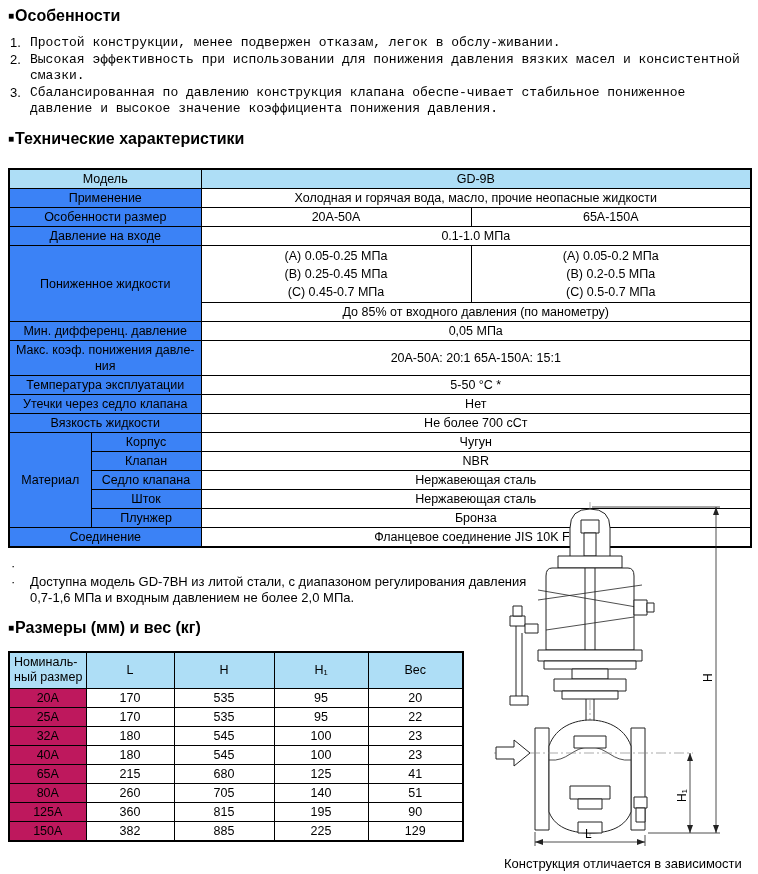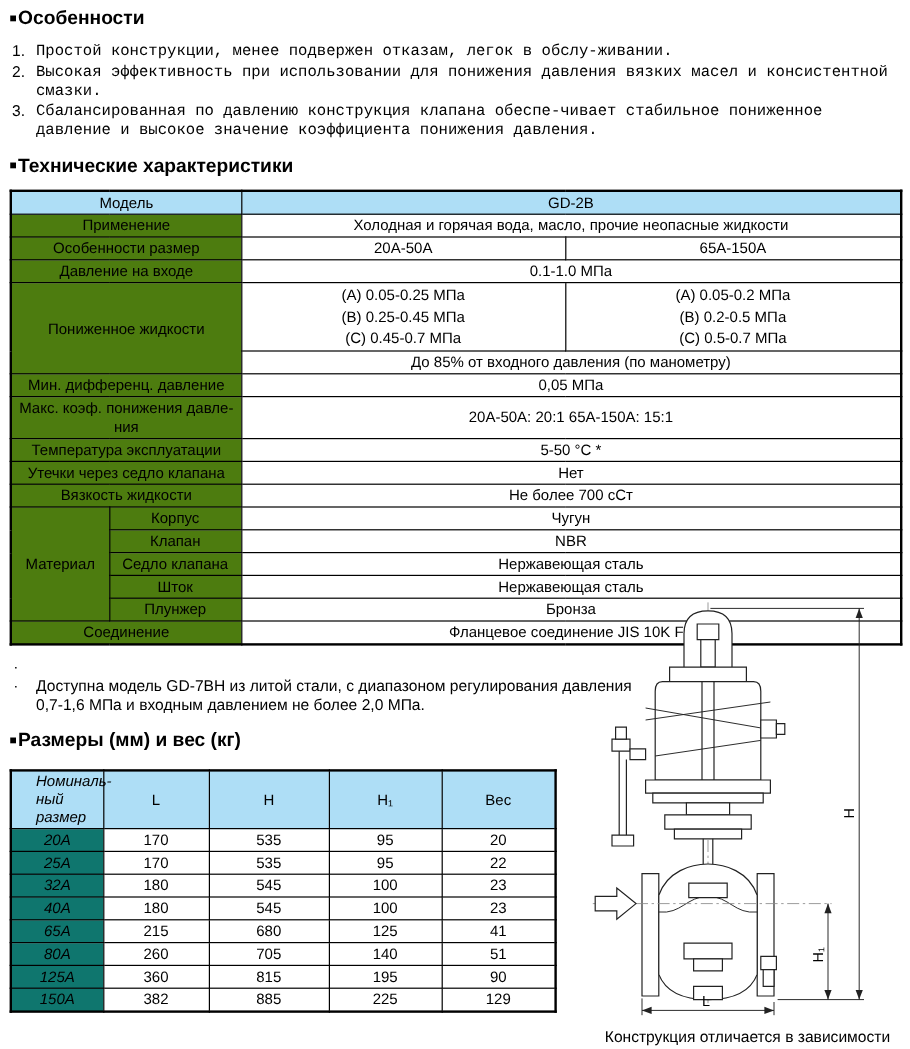--- a/index.html
+++ b/index.html
@@ -17,40 +17,40 @@
   
   .feat-list { margin:10px 0 0 0; }
   .feat-item { display:flex; line-height:16px; margin-bottom:1px; }
   .feat-num { width:22px; flex:0 0 22px; padding-left:2px; }
   .feat-text { flex:1; padding-right:4px;font-family:Liberation Mono, monospace; }
 
   .spec-head { margin-top:13px; }
 
   
   table { border-collapse:collapse; table-layout:fixed; }
-  .spec { width:742px; margin-top:10px; border:2px solid #000; }
+  .spec { width:742px; margin-top:20px; border:2px solid #000; }
   .spec td { border:1px solid #000; font-size:12.5px; text-align:center; vertical-align:middle; padding:1px 3px; line-height:16px; }
-  .lbl { background:#4d7c0f; }
+  .lbl { background:#3b82f6; }
   .model-row td { background:#aedef6; }
   .tall { height:57px; }
   .rp-line { line-height:18px; }
 
   
   .notes { margin-top:10px; }
   .note { display:flex; line-height:16px; }
   .note-dot { width:22px; flex:0 0 22px; text-align:left; padding-left:3px; }
   .note-text { width:520px; }
 
   .dim-head { margin-top:13px; }
 
   .dims { width:454px; margin-top:14px; border:2px solid #000; }
   .dims td { border:1px solid #000; font-size:12.5px; text-align:center; vertical-align:middle; padding:1px 3px; line-height:16px; height:19px; }
   .dims .hrow td { background:#aedef6; height:36px; }
-  .dims .hrow .first { text-align:left; padding-left:20px; line-height:15px;font-style:italic; }
-  .dims .szcell { background:#0f766e;font-style:italic; }
+  .dims .hrow .first { text-align:left; padding-left:4px; line-height:15px; }
+  .dims .szcell { background:#be185d; }
 
   
   .drawing { position:absolute; left:488px; top:500px; width:266px; }
   .caption { margin-top:3px; padding-left:16px; font-size:13px; line-height:16px; width:258px; }
   svg line, svg path, svg rect { vector-effect:non-scaling-stroke; }
   .dim-label { font-size:12px; fill:#000; font-family:"Liberation Sans",sans-serif; }
 </style>
 </head>
 <body>
 
@@ -83,21 +83,21 @@
   <table class="spec">
     <colgroup>
         <col style="width:82px">
         <col style="width:110px">
         <col style="width:270px">
         <col style="width:280px">
       </colgroup>
     <tbody>
         <tr class="model-row">
       <td colspan="2" class="lbl">Модель</td>
-      <td colspan="2">GD-2B</td>
+      <td colspan="2">GD-9B</td>
     </tr>
     <tr>
       <td colspan="2" class="lbl">Применение</td>
       <td colspan="2">Холодная и горячая вода, масло, прочие неопасные жидкости</td>
     </tr>
     <tr>
       <td colspan="2" class="lbl">Особенности размер</td>
       <td>20A-50A</td>
       <td>65A-150A</td>
     </tr>

